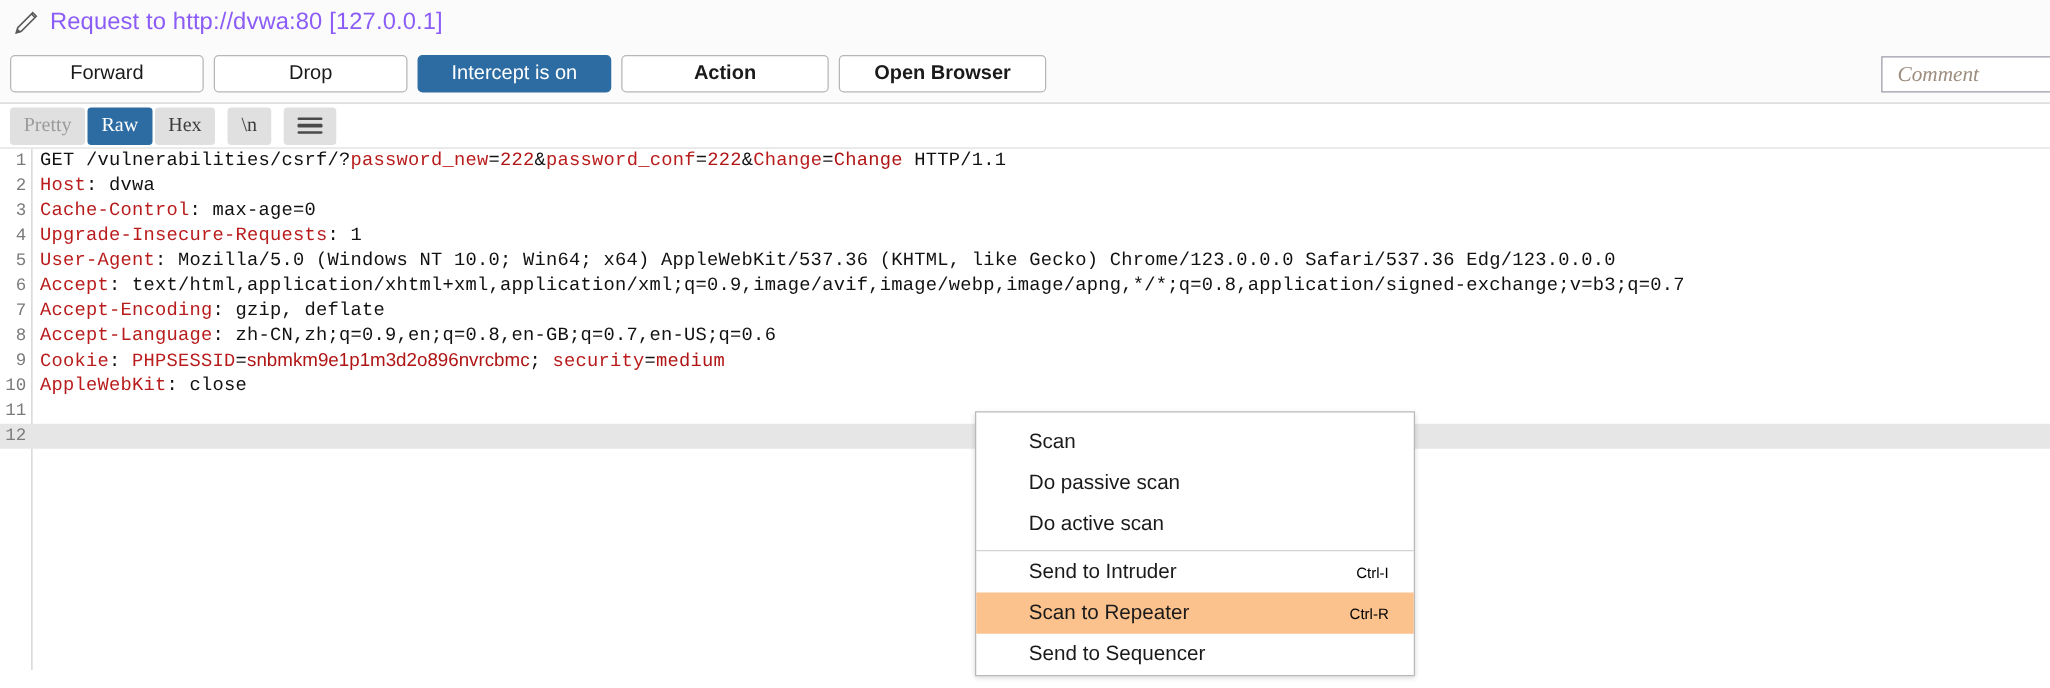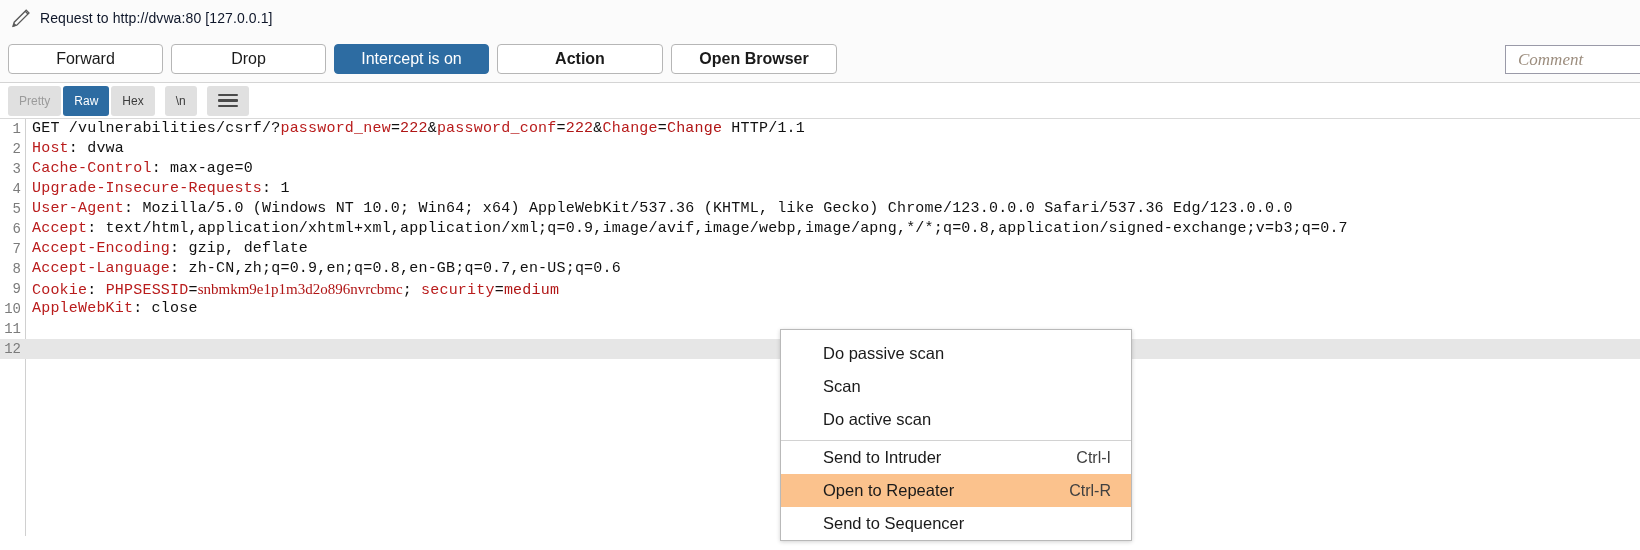--- a/index.html
+++ b/index.html
@@ -14,21 +14,21 @@
 
   
   .titlebar {
     height: 36px;
     display: flex; align-items: center;
     padding-left: 8px;
     background: #fbfbfb;
   }
   .pencil-icon { width: 26px; height: 26px; flex: 0 0 26px; margin-right: 6px; }
   .title-text {
-    font-size: 14px; color: #0f172a;
+    font-size: 19px; color: #8b5cf6;
     white-space: nowrap; letter-spacing: 0.1px;
   }
 
   
   .toolbar {
     height: 47px;
     display: flex; align-items: center;
     padding: 0 8px;
     background: #fbfbfb;
     border-bottom: 1px solid #d4d4d4;
@@ -79,27 +79,28 @@
     height: 36px;
     display: flex; align-items: center;
     padding-left: 8px;
     background: #ffffff;
     border-bottom: 1px solid #d9d9d9;
   }
   .vtab {
     height: 26px;
     display: flex; align-items: center; justify-content: center;
     padding: 15px 11px;
-    font-size: 12px;
+    font-size: 16px;
     color: #3c3c3c;
     background: #e0e0e0;
     border-radius: 3px;
     margin-right: 2px;
     cursor: pointer;
     white-space: nowrap;
+    font-family: Liberation Serif, serif;
   }
   .vtab.inactive-pretty { color: #9b9b9b; }
   .vtab.sel { background: #2d6ca2; color: #ffffff; }
   .vtab.spaced { margin-left: 8px; }
   .burger { display: flex; flex-direction: column; justify-content: center; gap: 3px; width: 20px; }
   .burger i { display: block; height: 2.5px; background: #4a4a4a; border-radius: 1px; }
 
   
   .editor {
     position: relative;
@@ -133,21 +134,21 @@
   }
   .ltext {
     position: absolute; left: 32px; top: 0;
     white-space: pre;
     font-family: "Liberation Mono", monospace;
     letter-spacing: 0.2px;
   }
   .hk  { color: #b91c1c; font-family: Liberation Mono, monospace; }   
   .hv  { color: #111111; }   
   .pv  { color: #b01515; }   
-  .ck  { color: #b01515; font-family: Liberation Serif, serif; letter-spacing: 0; }
+  .ck  { color: #b01515; font-family: Liberation Sans, sans-serif; letter-spacing: 0; }
 
   
   .ctxmenu {
     position: absolute;
     left: 780px; top: 329px;
     width: 352px;
     background: #ffffff;
     border: 1px solid #b9b9b9;
     box-shadow: 0 1px 4px rgba(0,0,0,0.18);
     z-index: 40;
@@ -157,21 +158,21 @@
   .mi {
     height: 33px;
     display: flex; align-items: center;
     padding: 0 14px 0 42px;
     font-size: 16.5px;
     color: #1a1a1a;
     cursor: pointer;
     white-space: nowrap;
   }
   .mi .lbl { flex: 1 1 auto; }
-  .mi .acc { color: #404040; font-size: 16px; padding-right: 6px; }
+  .mi .acc { color: #000000; font-size: 12px; padding-right: 6px; }
   .mi.hl { background: #fbc28d; }
   .msep { height: 1px; background: #d2d2d2; margin: 4px 0 0; }
 </style>
 </head>
 <body>
 
 <div id="app">
 
   <div class="titlebar">
     <svg class="pencil-icon" viewBox="0 0 26 26">
@@ -261,35 +262,35 @@
           <span class="lnum">12</span>
           <span class="ltext"></span>
         </div>
       </div>
   </div>
 
   <div class="ctxmenu">
     <div class="pad-top"></div>
     <div id="ctxitems">
         <div class="mi">
+          <span class="lbl">Scan</span>
+        </div>
+        <div class="mi">
           <span class="lbl">Do passive scan</span>
-        </div>
-        <div class="mi">
-          <span class="lbl">Scan</span>
         </div>
         <div class="mi">
           <span class="lbl">Do active scan</span>
         </div>
         <div class="msep"></div>
         <div class="mi">
           <span class="lbl">Send to Intruder</span>
           <span class="acc">Ctrl-I</span>
         </div>
         <div class="mi hl">
-          <span class="lbl">Open to Repeater</span>
+          <span class="lbl">Scan to Repeater</span>
           <span class="acc">Ctrl-R</span>
         </div>
         <div class="mi">
           <span class="lbl">Send to Sequencer</span>
         </div>
       </div>
   </div>
 
 </div>
 

